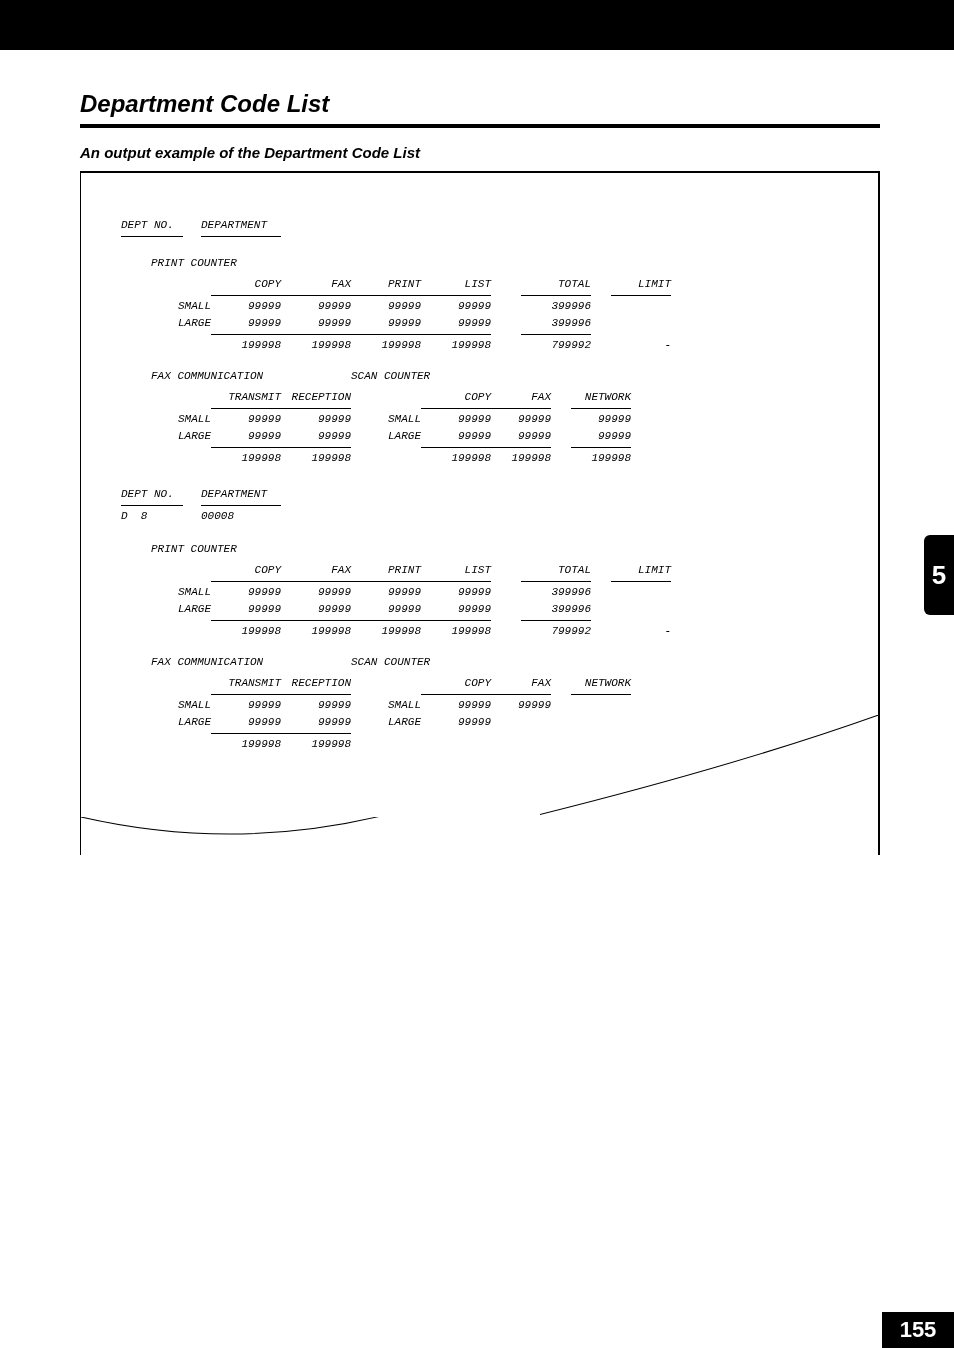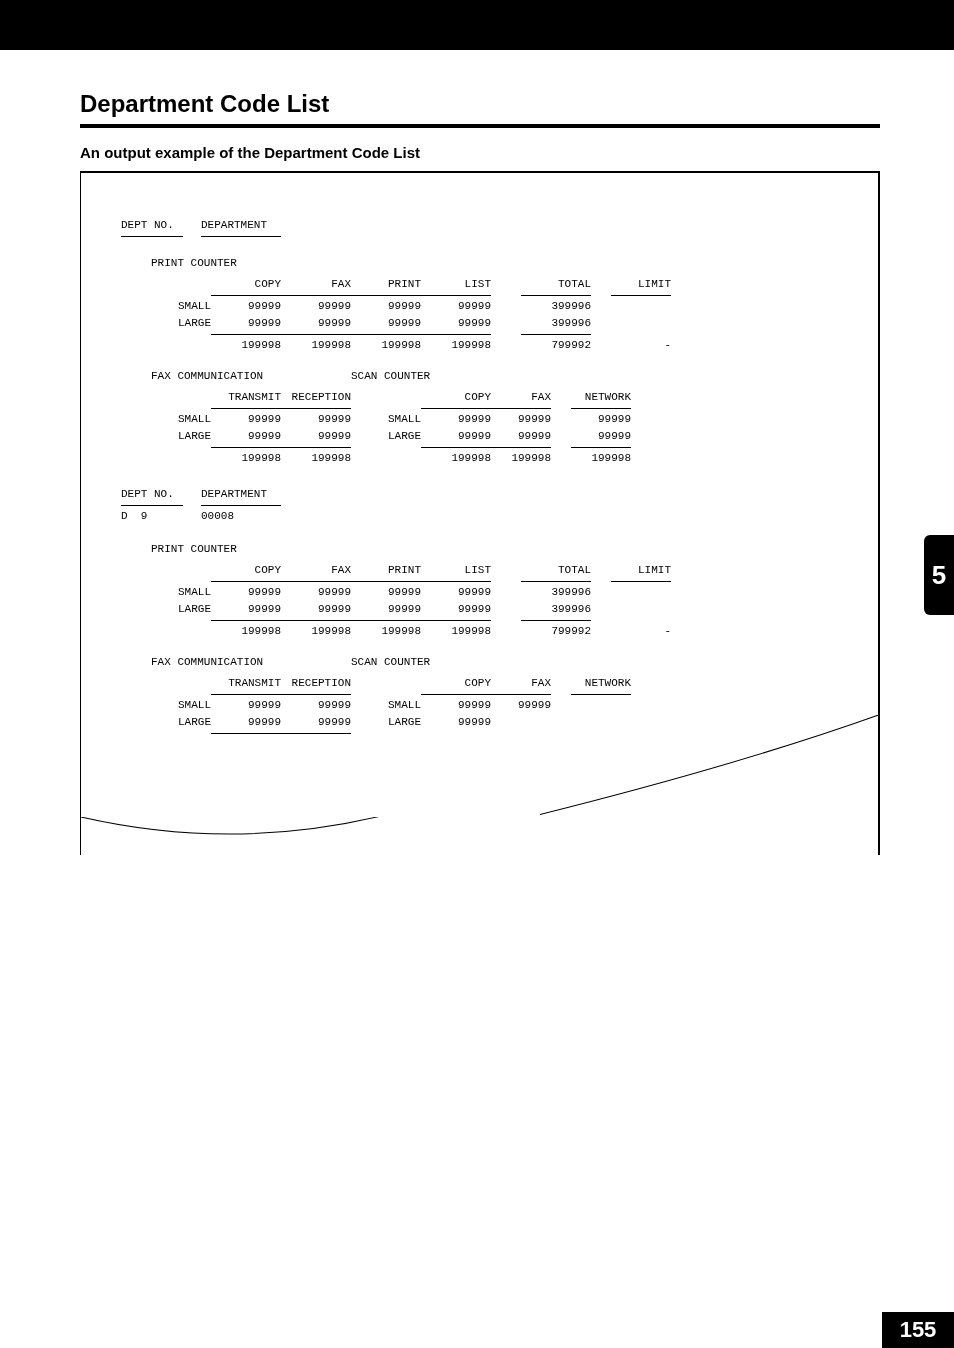--- a/index.html
+++ b/index.html
@@ -10,20 +10,21 @@
     color: #000;
     width: 954px;
   }
   .top-bar {
     height: 50px;
     background: #000;
   }
   .page {
     padding: 0 0 0 80px;
     width: 800px;
+    font-style: italic;
   }
   .title {
     font-size: 24px;
     font-weight: bold;
     margin: 40px 0 6px 0;
   }
   .title-underline {
     border-bottom: 4px solid #000;
     margin-bottom: 16px;
   }
@@ -182,21 +183,21 @@
         <div class="mono-row"><span style="display:inline-block;width:60px;"></span><span style="display:inline-block;width:70px;text-align:right;">199998</span><span style="display:inline-block;width:70px;text-align:right;">199998</span><span style="display:inline-block;width:70px;"></span><span style="display:inline-block;width:70px;text-align:right;">199998</span><span style="display:inline-block;width:60px;text-align:right;">199998</span><span style="display:inline-block;width:80px;text-align:right;">199998</span></div>
       </div>
 
       <div class="blk" style="margin-top:18px;">
         <div class="mono-row"><span style="display:inline-block;width:80px;">DEPT NO.</span><span>DEPARTMENT</span></div>
         <div style="display:flex;">
             <div class="thinrule" style="width:62px;"></div>
             <div style="width:18px;"></div>
             <div class="thinrule" style="width:80px;"></div>
           </div>
-        <div class="mono-row"><span style="display:inline-block;width:80px;">D  9</span><span>00008</span></div>
+        <div class="mono-row"><span style="display:inline-block;width:80px;">D  8</span><span>00008</span></div>
       </div>
 
       <div class="blk" style="margin-top:16px;margin-left:30px;">
         <div class="mono-row">PRINT COUNTER</div>
         <div class="mono-row" style="margin-top:4px;"><span style="display:inline-block;width:60px;"></span><span style="display:inline-block;width:70px;text-align:right;">COPY</span><span style="display:inline-block;width:70px;text-align:right;">FAX</span><span style="display:inline-block;width:70px;text-align:right;">PRINT</span><span style="display:inline-block;width:70px;text-align:right;">LIST</span><span style="display:inline-block;width:100px;text-align:right;">TOTAL</span><span style="display:inline-block;width:80px;text-align:right;">LIMIT</span></div>
         <div style="display:flex;margin-left:60px;">
             <div class="thinrule" style="width:70px;"></div>
             <div class="thinrule" style="width:70px;"></div>
             <div class="thinrule" style="width:70px;"></div>
             <div class="thinrule" style="width:70px;"></div>
@@ -229,20 +230,21 @@
             <div class="thinrule" style="width:60px;"></div>
             <div style="width:20px;"></div>
             <div class="thinrule" style="width:60px;"></div>
           </div>
         <div class="mono-row"><span style="display:inline-block;width:60px;text-align:right;">SMALL</span><span style="display:inline-block;width:70px;text-align:right;">99999</span><span style="display:inline-block;width:70px;text-align:right;">99999</span><span style="display:inline-block;width:70px;text-align:right;">SMALL</span><span style="display:inline-block;width:70px;text-align:right;">99999</span><span style="display:inline-block;width:60px;text-align:right;">99999</span></div>
         <div class="mono-row"><span style="display:inline-block;width:60px;text-align:right;">LARGE</span><span style="display:inline-block;width:70px;text-align:right;">99999</span><span style="display:inline-block;width:70px;text-align:right;">99999</span><span style="display:inline-block;width:70px;text-align:right;">LARGE</span><span style="display:inline-block;width:70px;text-align:right;">99999</span></div>
         <div style="display:flex;margin-left:60px;">
             <div class="thinrule" style="width:70px;"></div>
             <div class="thinrule" style="width:70px;"></div>
           </div>
+        <div class="mono-row"><span style="display:inline-block;width:60px;"></span><span style="display:inline-block;width:70px;text-align:right;">199998</span><span style="display:inline-block;width:70px;text-align:right;">199998</span></div>
       </div>
 
       <svg class="curl-top" viewBox="0 0 340 100">
         <path d="M0,100 Q200,50 340,0" fill="none" stroke="#000" stroke-width="2"></path>
         <path d="M0,100 Q200,50 340,0 L340,100 Z" fill="#fff"></path>
       </svg>
       <svg class="curl-bottom" viewBox="0 0 300 40">
         <path d="M0,0 Q150,35 300,0" fill="none" stroke="#000" stroke-width="2"></path>
         <path d="M0,0 Q150,35 300,0 L300,40 L0,40 Z" fill="#fff"></path>
       </svg>

